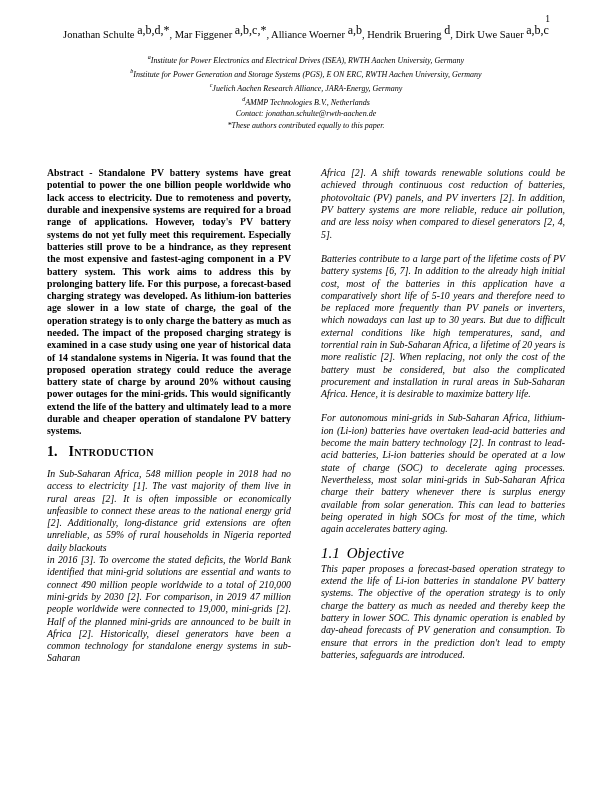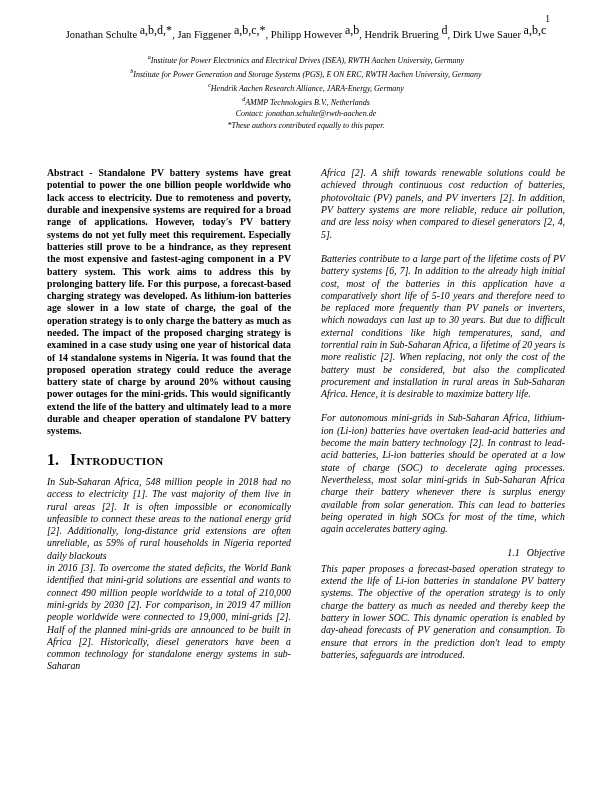--- a/index.html
+++ b/index.html
@@ -49,55 +49,55 @@
     margin-top: 36px;
     text-align: justify;
     font-size: 9.8px;
     line-height: 12.3px;
   }
   .col { width: 250px; }
   .abstract-para { margin: 0; font-weight: bold; }
   .index-terms-block { margin-top: 13px; font-style: italic; }
   .index-terms-label { font-weight: bold; display: block; }
   .section-heading {
-    margin-top: 16px;
+    margin-top: 8px;
     margin-bottom: 10px;
     font-weight: bold;
-    font-size: 16px;
+    font-size: 14px;
     text-align: left;
   }
   .section-number { display: inline-block; margin-right: 11px; }
   .section-title-caps { font-variant: small-caps; letter-spacing: 0.3px; }
   .body-para { margin: 0 0 12px 0; font-style: italic; }
   .body-para:last-child { margin-bottom: 12px; }
   .subsection-heading {
     font-style: italic;
     margin-top: 8px;
     margin-bottom: 3px;
-    text-align: right;
-    font-size: 10px;
+    text-align: left;
+    font-size: 15px;
   }
   .subsection-number { display: inline-block; margin-right: 7px; }
 </style>
 </head>
 <body>
 
 <div class="page">
 
   <div class="page-number">1</div>
 
 
   <div class="authors-line">
-    <span><span>Jonathan Schulte </span><sup>a,b,d,*</sup><span>, </span></span><span><span>Jan Figgener </span><sup>a,b,c,*</sup><span>, </span></span><span><span>Philipp However </span><sup>a,b</sup><span>, </span></span><span><span>Hendrik Bruering </span><sup>d</sup><span>, </span></span><span><span>Dirk Uwe Sauer </span><sup>a,b,c</sup></span>
+    <span><span>Jonathan Schulte </span><sup>a,b,d,*</sup><span>, </span></span><span><span>Mar Figgener </span><sup>a,b,c,*</sup><span>, </span></span><span><span>Alliance Woerner </span><sup>a,b</sup><span>, </span></span><span><span>Hendrik Bruering </span><sup>d</sup><span>, </span></span><span><span>Dirk Uwe Sauer </span><sup>a,b,c</sup></span>
   </div>
 
   <div class="affiliations">
     <div><sup>a</sup><span>Institute for Power Electronics and Electrical Drives (ISEA), RWTH Aachen University, Germany</span></div>
     <div><sup>b</sup><span>Institute for Power Generation and Storage Systems (PGS), E ON ERC, RWTH Aachen University, Germany</span></div>
-    <div><sup>c</sup><span>Hendrik Aachen Research Alliance, JARA-Energy, Germany</span></div>
+    <div><sup>c</sup><span>Juelich Aachen Research Alliance, JARA-Energy, Germany</span></div>
     <div><sup>d</sup><span>AMMP Technologies B.V., Netherlands</span></div>
     <div>Contact: jonathan.schulte@rwth-aachen.de</div>
     <div>*These authors contributed equally to this paper.</div>
   </div>
 
   <div class="columns">
 
     <div class="col">
       <p class="abstract-para"><span>Abstract</span><span> - </span><span>Standalone PV battery systems have great potential to power the one billion people worldwide who lack access to electricity. Due to remoteness and poverty, durable and inexpensive systems are required for a broad range of applications. However, today's PV battery systems do not yet fully meet this requirement. Especially batteries still prove to be a hindrance, as they represent the most expensive and fastest-aging component in a PV battery system. This work aims to address this by prolonging battery life. For this purpose, a forecast-based charging strategy was developed. As lithium-ion batteries age slower in a low state of charge, the goal of the operation strategy is to only charge the battery as much as needed. The impact of the proposed charging strategy is examined in a case study using one year of historical data of 14 standalone systems in Nigeria. It was found that the proposed operation strategy could reduce the average battery state of charge by around 20% without causing power outages for the mini-grids. This would significantly extend the life of the battery and ultimately lead to a more durable and cheaper operation of standalone PV battery systems.</span></p>
 

